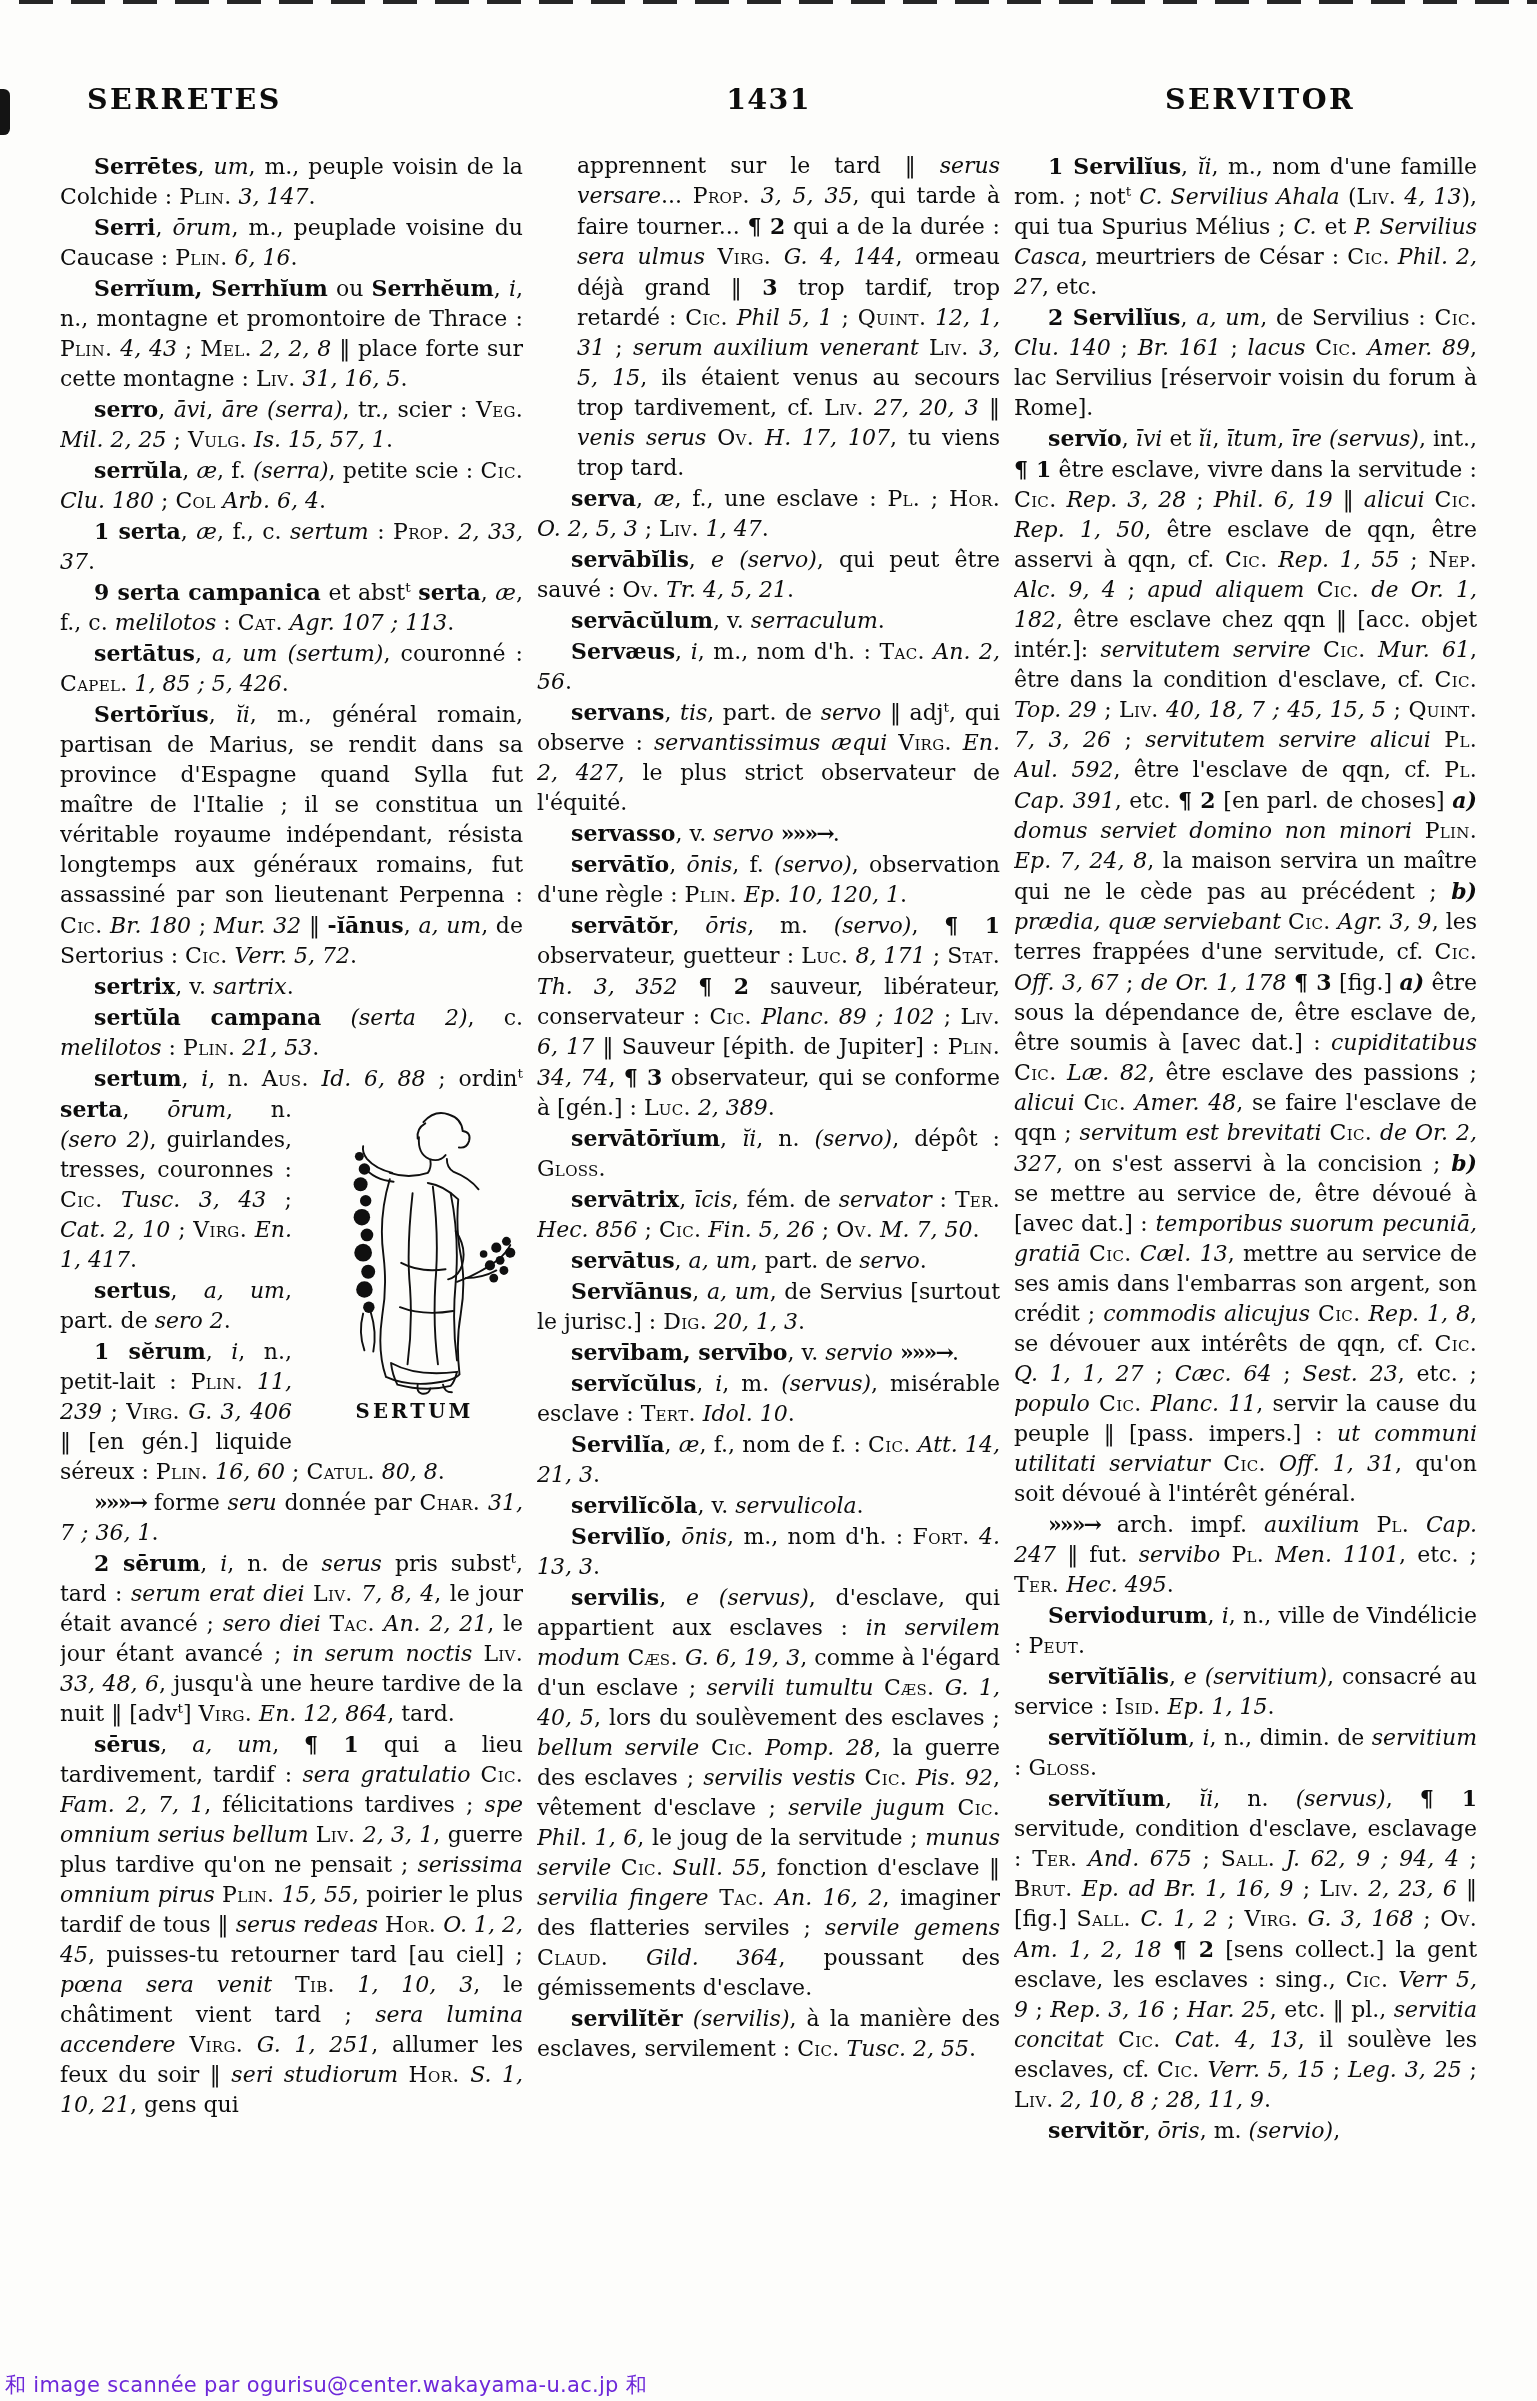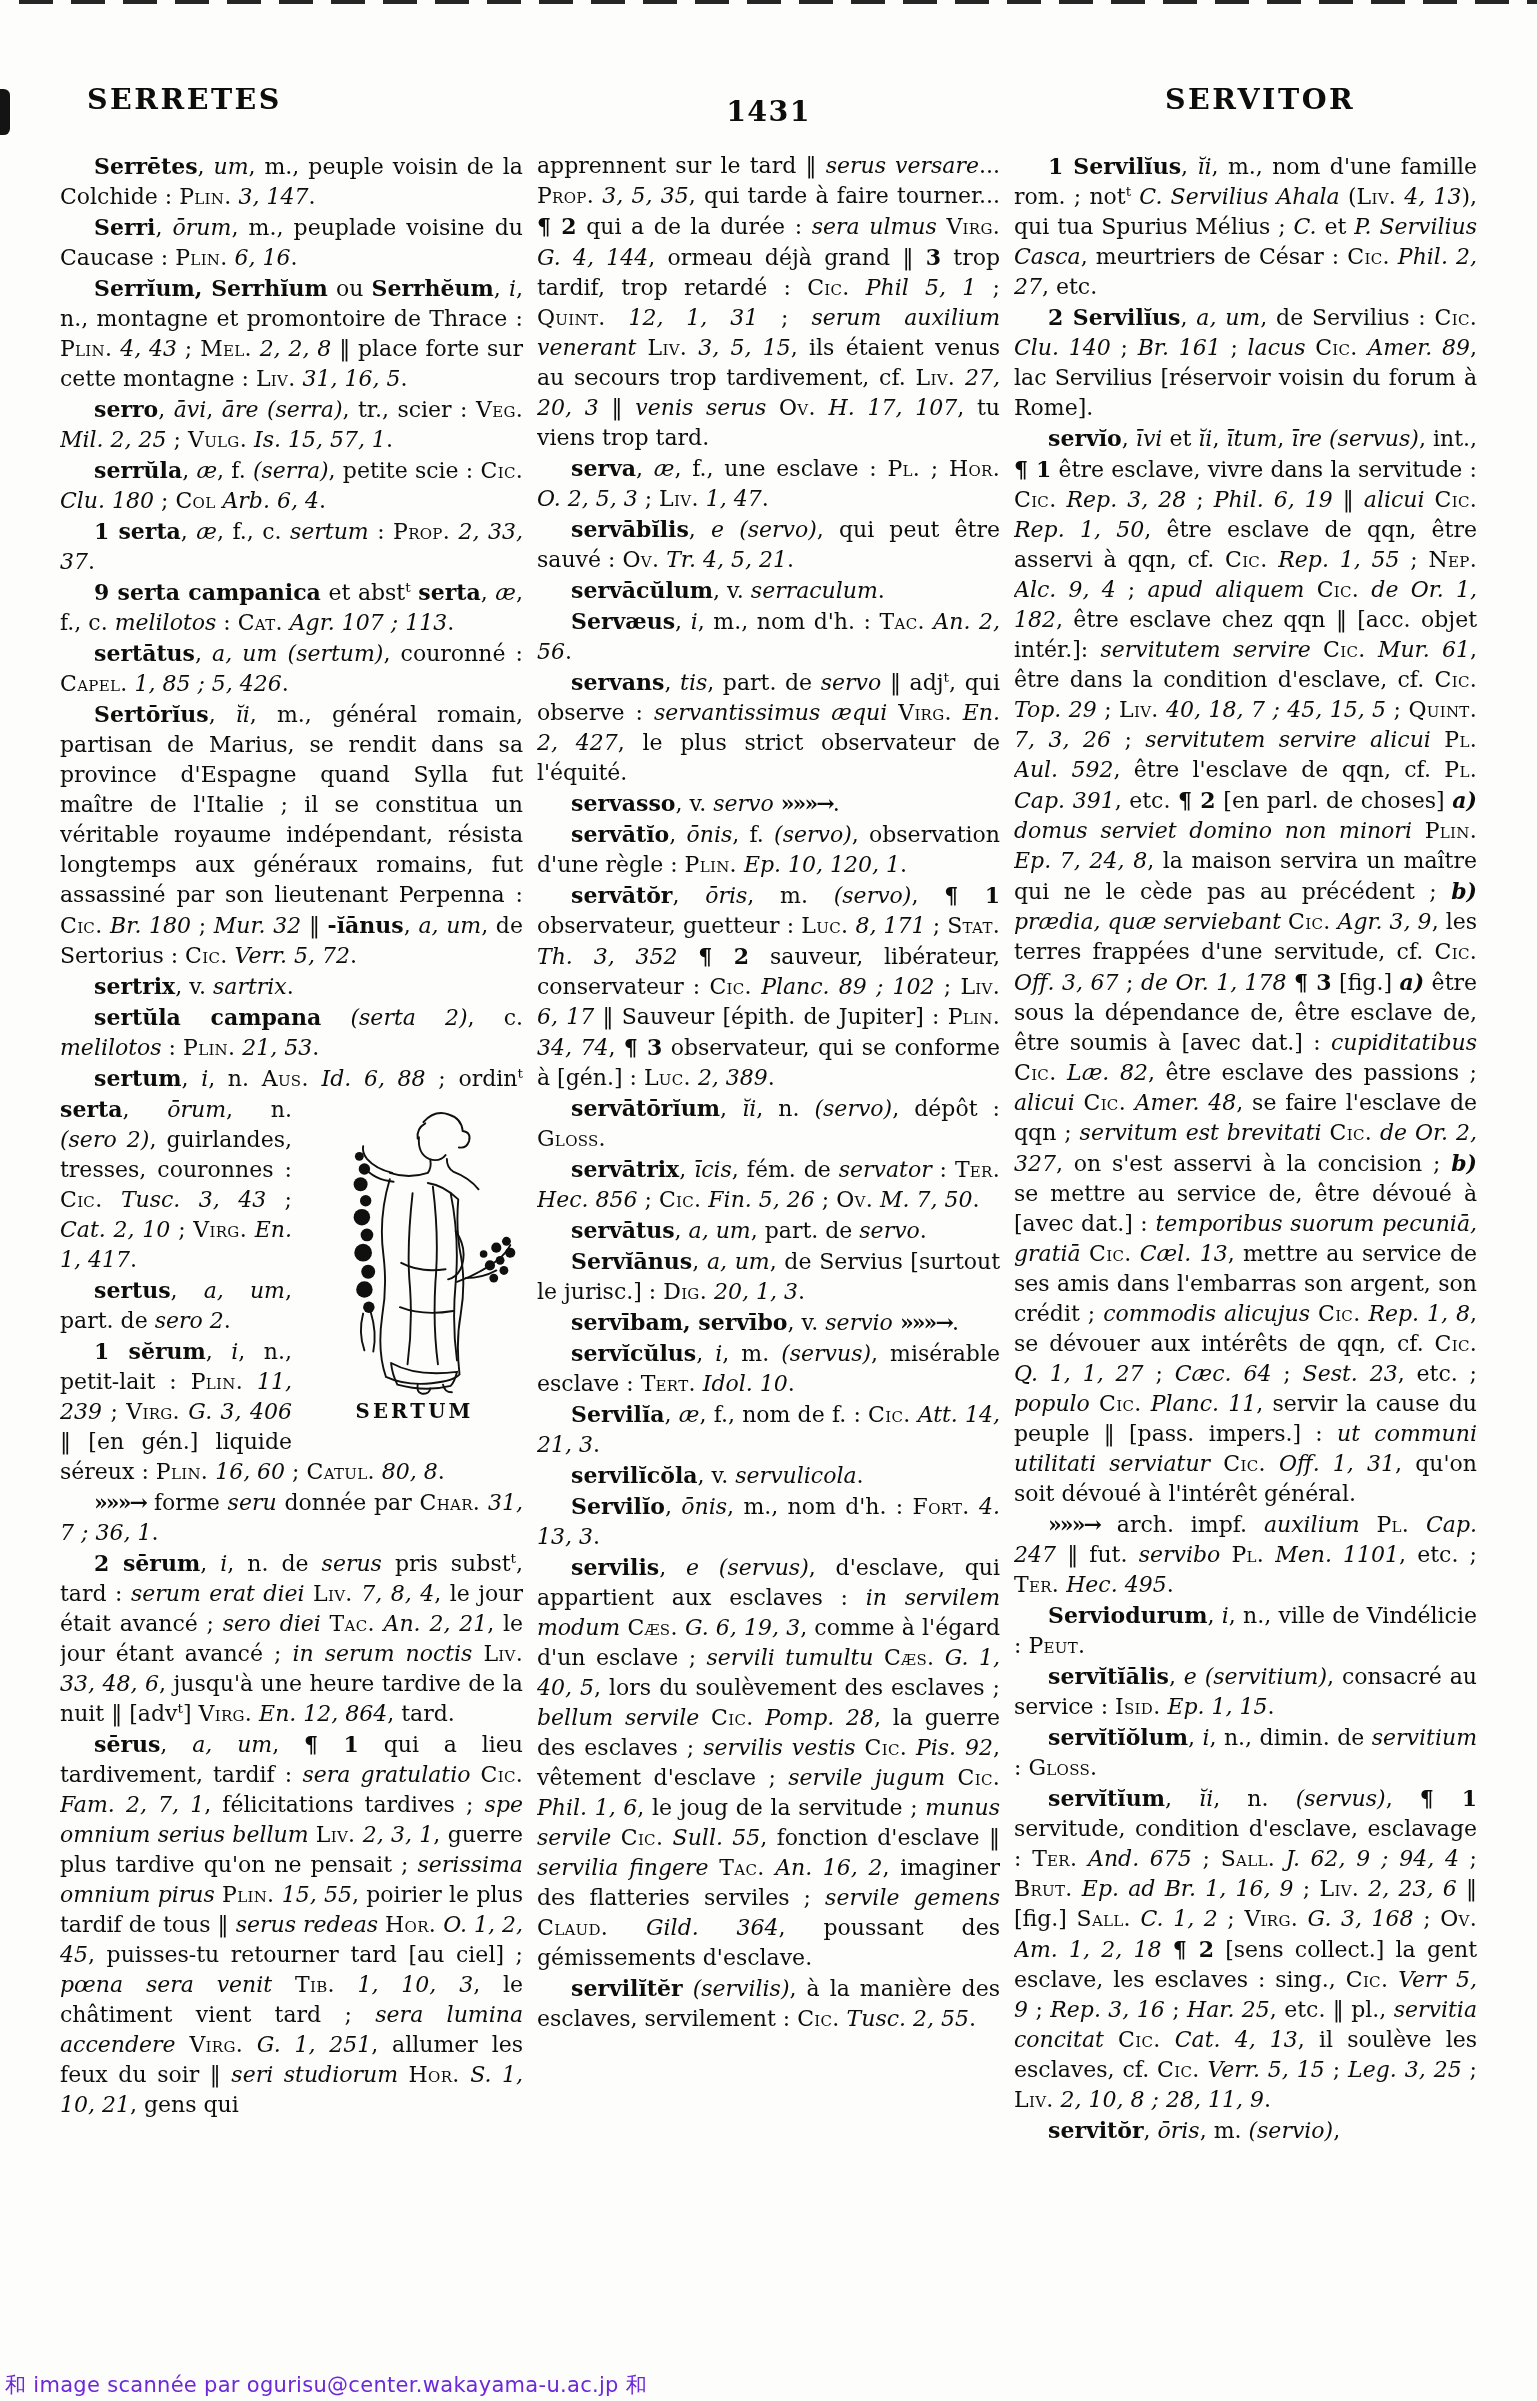--- a/index.html
+++ b/index.html
@@ -13,29 +13,29 @@
     background:repeating-linear-gradient(90deg,#000 0 34px,transparent 34px 52px);
     opacity:.85;
   }
   .edge-mark{
     position:absolute;left:0;top:89px;width:9.5px;height:46px;background:#000;
     border-radius:0 6.3px 6.3px 0;opacity:.92;
   }
   .header{position:absolute;top:82px;left:0;right:0;height:41px;
     font-weight:bold;font-size:28.5px;letter-spacing:2.5px;}
   .h-left{position:absolute;left:87px;top:0;text-align:right;}
-  .h-center{position:absolute;left:50%;top:12px;transform:translateX(-50%);letter-spacing:1.3px;}
+  .h-center{position:absolute;left:50%;top:0;transform:translateX(-50%);letter-spacing:1.3px;}
   .h-right{position:absolute;left:1165px;top:0;}
   .columns{
     position:absolute;top:151px;left:60px;right:60px;bottom:46px;
     display:flex;gap:14px;
   }
   .col{flex:1 1 0;overflow:hidden;text-align:justify;font-size:22px;line-height:30px;}
   .entry{margin:0;text-indent:34px;}
-  .entry.noindent{text-indent:0;}
+  .entry.noindent{text-indent:0;margin-left:40px;}
   .sc{font-variant:small-caps;letter-spacing:0.3px;}
   sup{font-size:62%;line-height:0;}
   .arw{font-weight:bold;letter-spacing:-1.9px;white-space:nowrap;}
   .figure{
     float:right;width:217px;margin:3.8px 0 6.3px 14px;text-align:center;text-indent:0;
     shape-outside:margin-box;
   }
   .figure svg{display:block;margin:0 auto;}
   .fig-caption{display:block;font-weight:bold;font-size:19.7px;letter-spacing:3.2px;margin-top:1.3px;}
   .footer{

